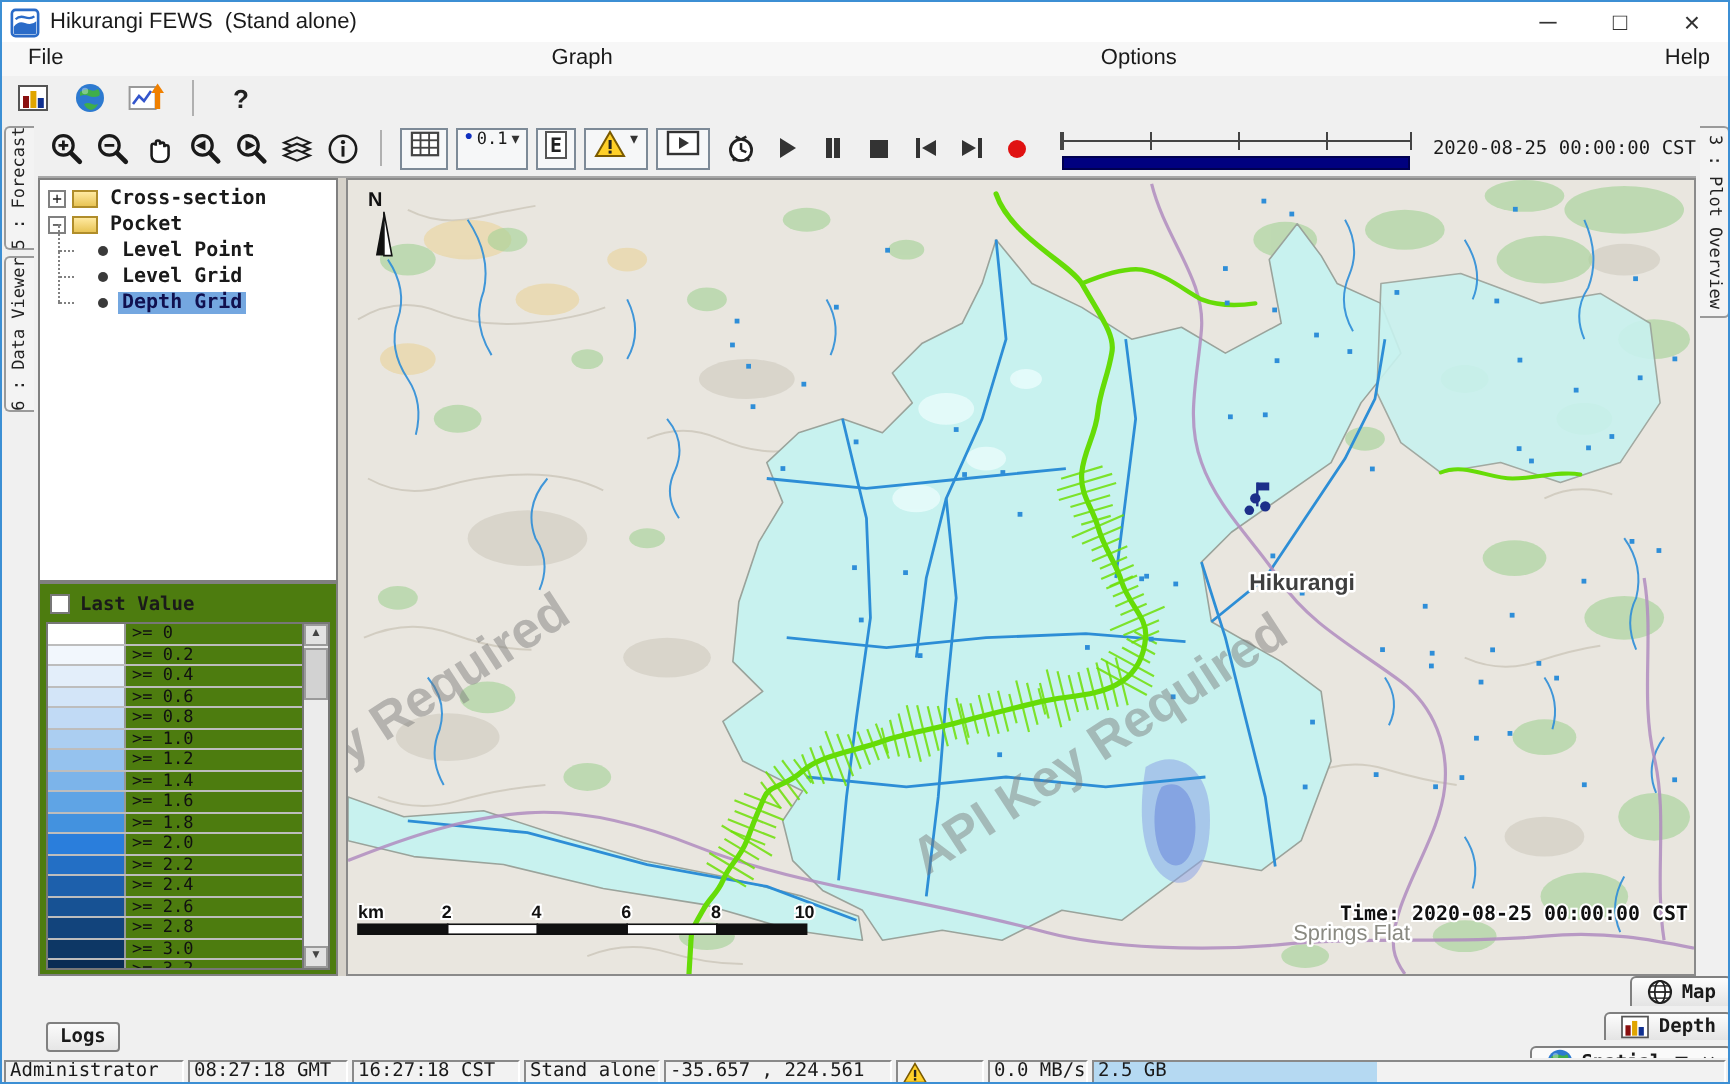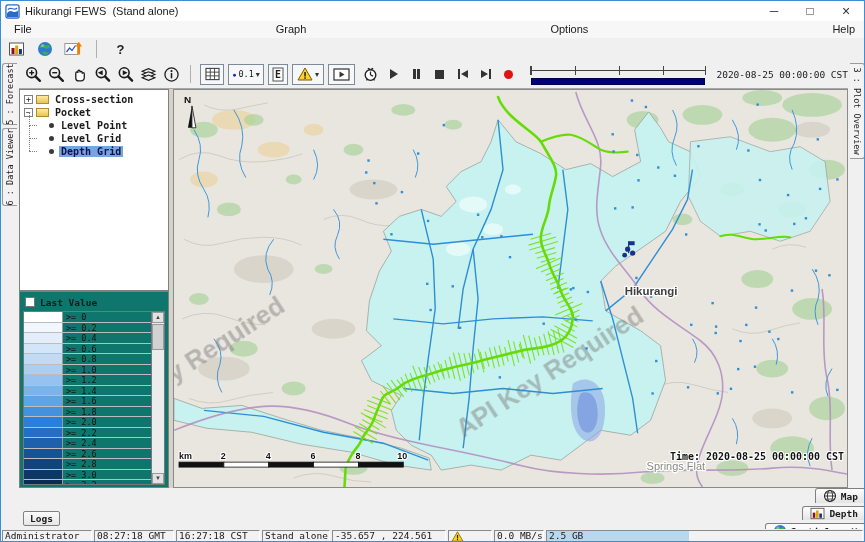--- a/index.html
+++ b/index.html
@@ -21,21 +21,21 @@
   
   #menubar { left:0; top:20px; width:100%; height:17px; background:#f7f7f7; display:flex; align-items:center; padding-left:4px;justify-content:space-between; }
   .menuitem { padding:0 9px; height:17px; line-height:17px; }
 
   
   #toolbar1 { left:0; top:37px; width:100%; height:22px; background:#f0f0f0; display:flex; align-items:center; padding-left:6px; gap:9px; }
   #toolbar2 { left:18px; top:59px; width:829px; height:29px; background:#f0f0f0; border-bottom:1px solid #a8a8a8; display:flex; align-items:center; padding-left:5px; gap:4px; }
   .tsep { width:1px; height:18px; background:#b0b0b0; margin:0 5px; }
   .ticon { width:19px; height:19px; display:flex; align-items:center; justify-content:center; }
   .ticon svg { display:block; }
-  .tbtn { height:21px; border:1px solid #7d8a97; background:#f6f7f8; display:flex; align-items:center; justify-content:center; padding:0 3px; gap:2px; }
+  .tbtn { height:21px; border:1px solid #7d8a97; background:#f6f7f8; display:flex; justify-content:center; padding:0 3px; gap:2px; }
   .caret { font-size:8px; color:#333; }
   .pb { width:15px; height:16px; display:flex; align-items:center; justify-content:center; gap:1px; margin:0 2px; }
   .tri-r { width:0; height:0; border-top:5px solid transparent; border-bottom:5px solid transparent; border-left:8px solid #333; }
   .tri-l { width:0; height:0; border-top:4.5px solid transparent; border-bottom:4.5px solid transparent; border-right:7px solid #333; }
   .tri-r.sm { border-top-width:4.5px; border-bottom-width:4.5px; border-left-width:7px; }
   .pbar { width:2px; height:10px; background:#333; }
   .pausebar { width:3px; height:10px; background:#333; }
   .stopsq { width:9px; height:9px; background:#333; }
   .recdot { width:9px; height:9px; border-radius:50%; background:#e01212; }
 
@@ -65,21 +65,21 @@
   .folder { width:13px; height:9px; background:linear-gradient(#ffe9a0,#e8c455); border:1px solid #b08d2a; margin-right:4px; flex:0 0 auto; }
   .tree-child { padding-left:27px; position:relative; }
   .tree-child::before { content:""; position:absolute; left:7px; top:-7px; bottom:5px; border-left:1px dotted #808080; }
   .tree-child.last::before { bottom:50%; }
   .tree-child::after { content:""; position:absolute; left:7px; top:6px; width:8px; border-top:1px dotted #808080; }
   .bullet { width:5px; height:5px; border-radius:50%; background:#3a3a3a; margin-right:5px; flex:0 0 auto; }
   .tlabel { padding:0 2px; }
   .tlabel.selected { background:#74a7e0; color:#10104f; }
 
   
-  #legendpanel { left:18px; top:290px; width:150px; height:197px; background:#0f766e; border:1px solid #808080; padding:3px; overflow:hidden; }
+  #legendpanel { left:18px; top:290px; width:150px; height:197px; background:#4d7c0f; border:1px solid #808080; padding:3px; overflow:hidden; }
   #legendhead { display:flex; align-items:center; height:14px; margin-bottom:2px; }
   .cb { width:10px; height:10px; border:1px solid #777; background:#fff; margin:0 5px 0 2px; }
   #legendhead span { font-family:"DejaVu Sans Mono", monospace; font-size:9.5px; font-weight:bold; }
   #legendtable { position:relative; height:174px; border:1px solid #777; overflow:hidden; }
   #legendrows { position:absolute; left:0; top:0; right:13px; }
   .lg-row { height:10.5px; display:flex; border-bottom:1px solid #bdbdbd; }
   .lg-swatch { width:38px; flex:0 0 auto; }
   .lg-label { flex:1; border-left:1px solid #999; font-family:"DejaVu Sans Mono", monospace; font-size:8.5px; line-height:10px; padding-left:3px; color:#111; }
   #legendsb { position:absolute; right:0; top:0; bottom:0; width:13px; border-left:1px solid #777; background:#ececec; display:flex; flex-direction:column; }
   .sb-btn { height:11px; background:#e2e2e2; border:1px solid #9a9a9a; font-size:6px; text-align:center; line-height:9px; color:#444; }

